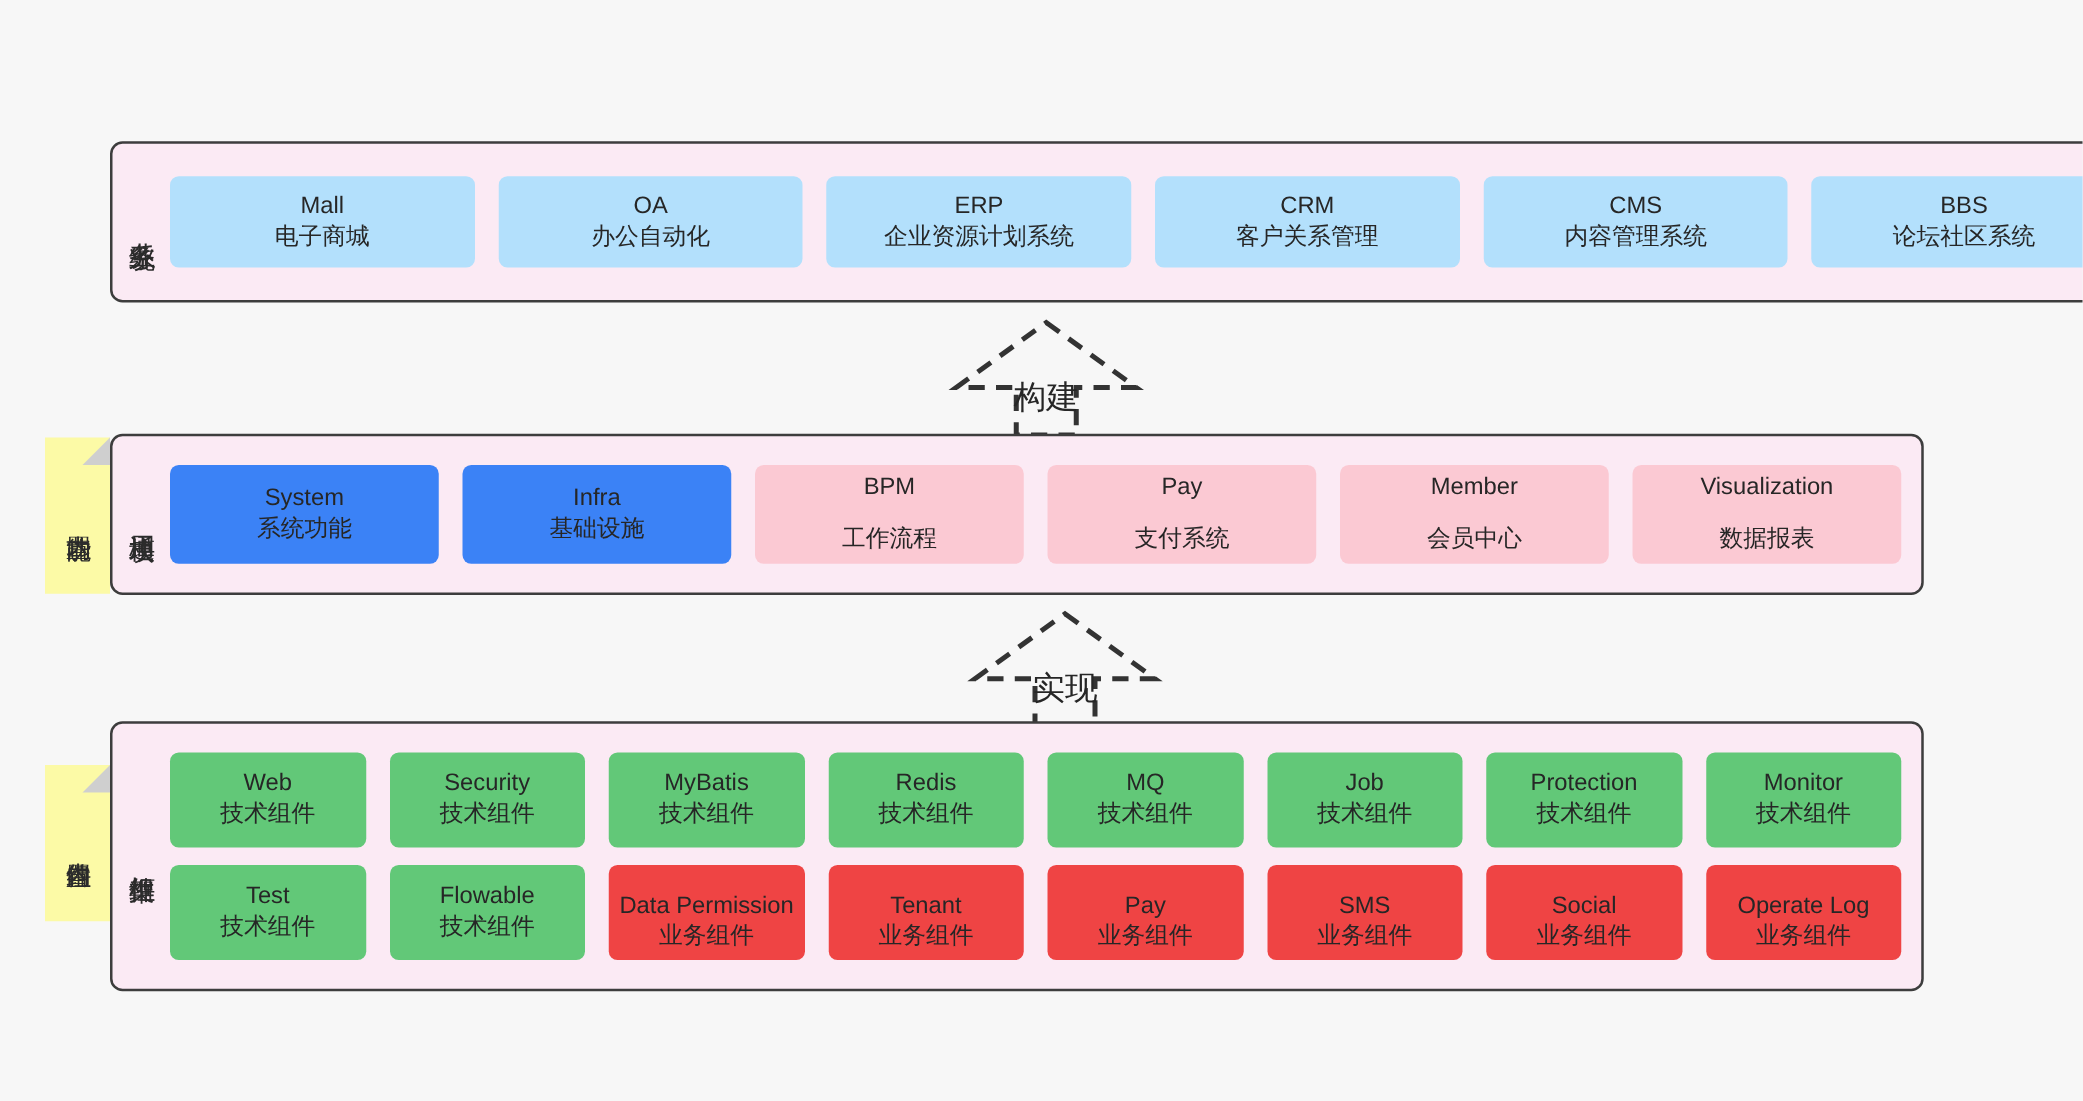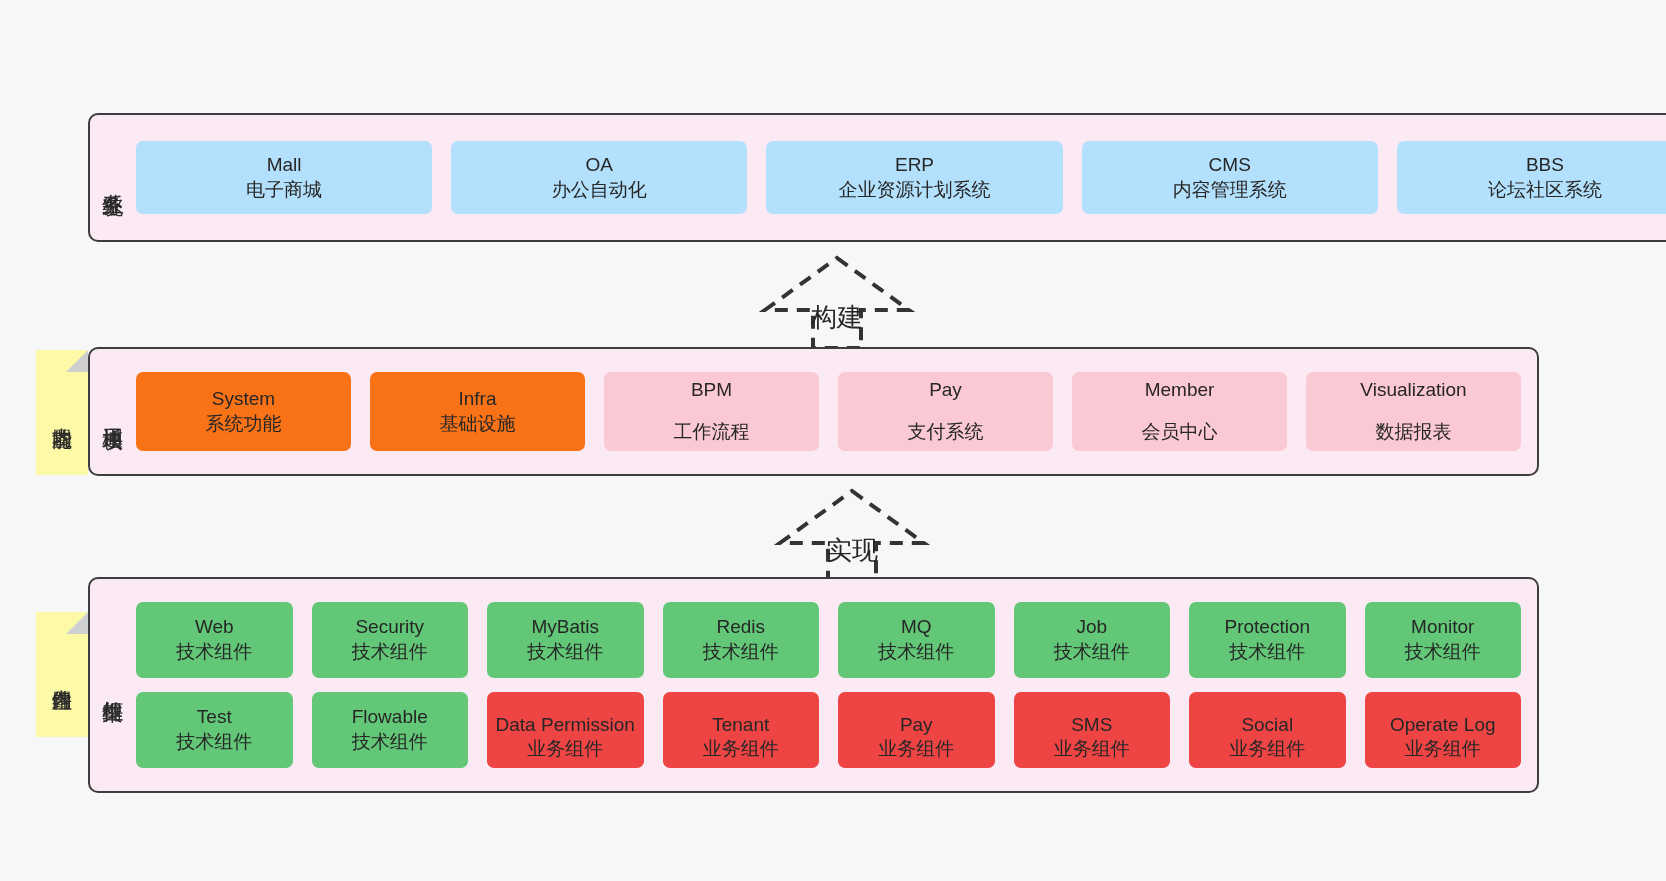--- a/index.html
+++ b/index.html
@@ -79,21 +79,21 @@
     color: #262626;
     padding: 6px 4px;
     box-sizing: border-box;
   }
   .card .ttl { white-space: nowrap; }
   .card .sub { white-space: nowrap; }
   .card.wrap .ttl { white-space: normal; }
 
   
   .c-blue        { background: #b3e0fc; }
-  .c-red         { background: #f97316; }
+  .c-red         { background: #3b82f6; }
   .c-pink        { background: #fbc9d3; justify-content: space-between; }
   .c-green       { background: #62c878; }
   .c-lightgreen  { background: #ef4444; justify-content: flex-end; }
 
   
   #layer-business {
     left: 88px;
     top: 113px;
     width: 1623px;
     height: 129px;
@@ -181,20 +181,24 @@
         </div>
         <div class="card c-blue">
           <span class="ttl">OA</span>
           <span class="sub">办公自动化</span>
         </div>
         <div class="card c-blue">
           <span class="ttl">ERP</span>
           <span class="sub">企业资源计划系统</span>
         </div>
         <div class="card c-blue">
+          <span class="ttl">CRM</span>
+          <span class="sub">客户关系管理</span>
+        </div>
+        <div class="card c-blue">
           <span class="ttl">CMS</span>
           <span class="sub">内容管理系统</span>
         </div>
         <div class="card c-blue">
           <span class="ttl">BBS</span>
           <span class="sub">论坛社区系统</span>
         </div>
       </div>
     </div>
   </div>

